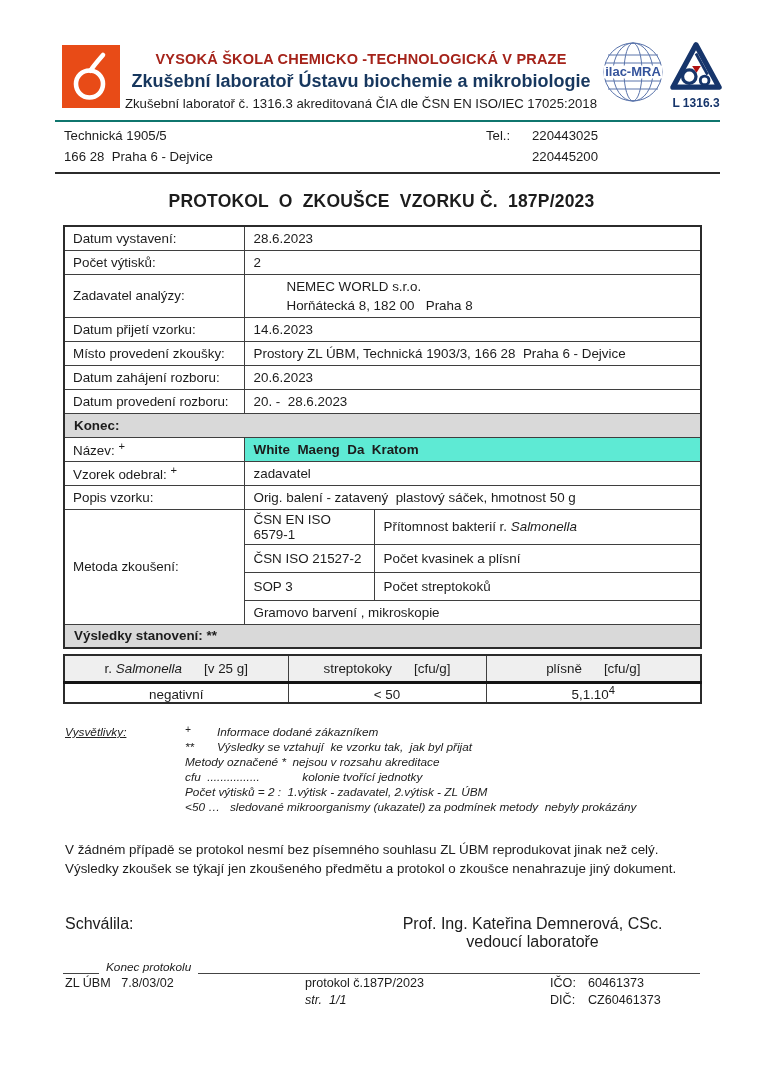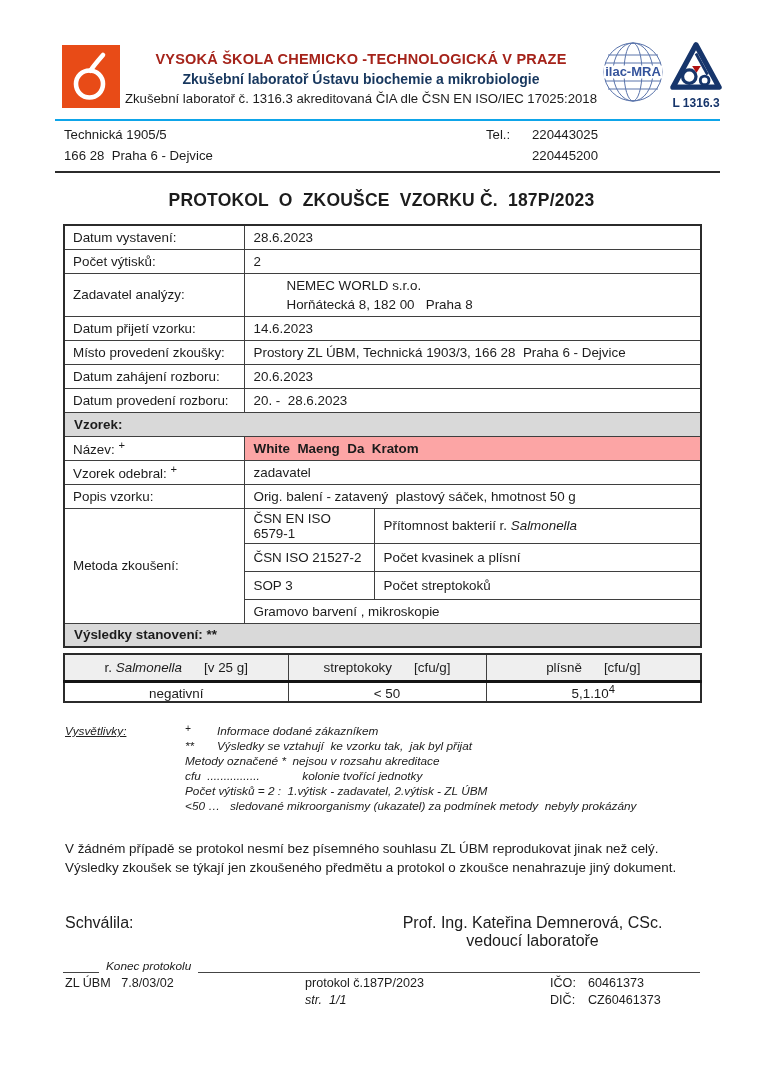--- a/index.html
+++ b/index.html
@@ -8,45 +8,45 @@
     position: relative; width: 760px; height: 1075px; margin: 0 auto;
     background: #ffffff; color: #1c1c1c; overflow: hidden;
   }
   .pre { white-space: pre-wrap; }
 
   
   .hdr { display: flex; align-items: flex-start; margin: 45px 38px 0 55px; }
   .logo-box { width: 58px; height: 63px; margin-left: 7px; flex: none; }
   .hdr-text { flex: 1; text-align: center; padding-top: 6px; }
   .hdr-line1 { color: #a5231a; font-weight: bold; font-size: 14.5px; letter-spacing: .2px; }
-  .hdr-line2 { color: #17375e; font-weight: bold; font-size: 14px; margin-top: 4px; }
+  .hdr-line2 { color: #17375e; font-weight: bold; font-size: 18px; margin-top: 4px; }
   .hdr-line3 { color: #1c1c1c; font-size: 13.2px; margin-top: 4px; }
   .badges { display: flex; align-items: flex-start; flex: none; margin-top: -4px; }
   .badge-ilac { width: 62px; height: 62px; }
   .badge-cia { width: 52px; text-align: center; margin-left: 6px; }
   .badge-cia-label { color: #16356b; font-weight: bold; font-size: 12px; margin-top: 1px; white-space: pre; }
 
   
-  .addr { margin: 9px 40px 0 55px; border-top: 2px solid #0ea5e9; border-bottom: 2px solid #2b2b2b; padding: 3px 0 5px; }
+  .addr { margin: 9px 40px 0 55px; border-top: 2px solid #0f766e; border-bottom: 2px solid #2b2b2b; padding: 3px 0 5px; }
   .addr-row { display: flex; font-size: 13.2px; line-height: 21px; }
   .addr-left { flex: 1; padding-left: 9px; }
   .addr-tel-label { width: 46px; }
   .addr-tel-value { width: 188px; }
 
   
   .title { text-align: center; font-size: 17.5px; font-weight: bold; margin: 17px 60px 13px 63px; white-space: pre; letter-spacing: .2px; }
 
   
   table { border-collapse: collapse; table-layout: fixed; }
   .main-table { margin-left: 63px; width: 637px; font-size: 13.4px; border: 2px solid #2b2b2b; }
   .main-table td { border: 1px solid #3f3f3f; padding: 2px 9px; height: 24px; vertical-align: middle; }
   .main-table td.lbl { padding-left: 8px; }
   .main-table tr.section td { background: #d9d9d9; font-weight: bold; border: 1px solid #3f3f3f; }
   .val-bold { font-weight: bold; }
-  .shaded { background: #fca5a5; }
+  .shaded { background: #5eead4; }
   .two-line div { line-height: 19px; padding-left: 33px; }
   .row-tall td { height: 43px; }
   .row-m1 td { height: 31px; }
   .row-m2 td { height: 28px; }
 
   .results-table { margin: 5px 0 0 63px; width: 637px; font-size: 13.4px; border: 2px solid #2b2b2b; }
   .results-table td { border: 1.5px solid #3f3f3f; text-align: center; vertical-align: middle; }
   .results-table tr.res-head td { background: #efefef; height: 27px; border-bottom: 3px solid #141414; }
   .results-table tr.res-data td { height: 16px; background: #ffffff; }
   .res-unit { margin-left: 22px; }
@@ -172,21 +172,21 @@
       <tr>
         <td class="lbl">Datum zahájení rozboru:</td>
         <td colspan="2" class="pre">20.6.2023</td>
       </tr>
       <tr>
         <td class="lbl">Datum provedení rozboru:</td>
         <td colspan="2" class="pre">20. -  28.6.2023</td>
       </tr>
 
       <tr class="section">
-        <td colspan="3">Vzorek:</td>
+        <td colspan="3">Konec:</td>
       </tr>
       <tr>
         <td class="lbl"><span class="pre">Název: </span><sup>+</sup></td>
         <td colspan="2" class="val-bold shaded pre">White  Maeng  Da  Kratom</td>
       </tr>
       <tr>
         <td class="lbl"><span class="pre">Vzorek odebral: </span><sup>+</sup></td>
         <td colspan="2" class="pre">zadavatel</td>
       </tr>
       <tr>

